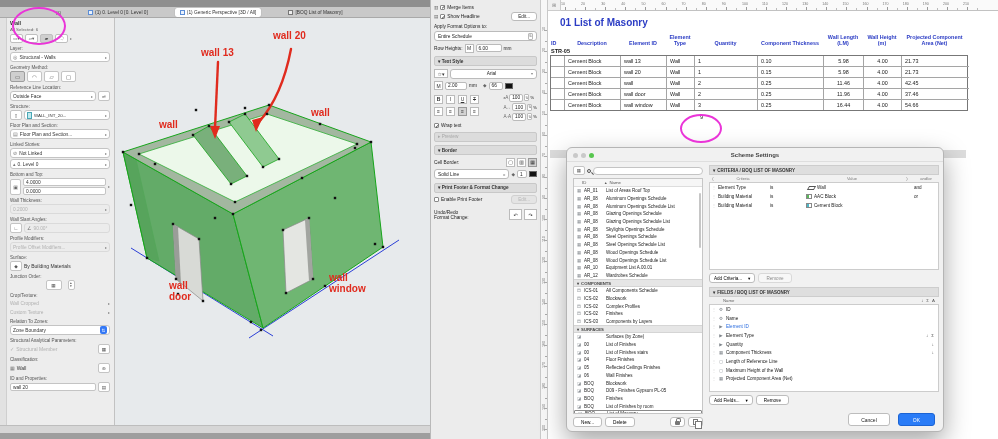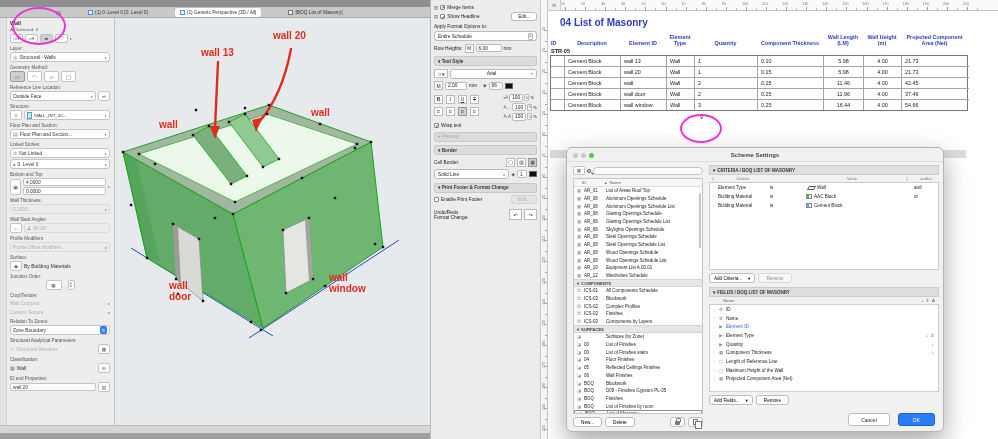--- a/index.html
+++ b/index.html
@@ -664,21 +664,21 @@
       <span class="hr-tick minor" style="left: 388.8px;"></span>
       <span class="hr-num" style="left: 394.9px;">200</span>
       <span class="hr-tick" style="left: 398.9px;"></span>
       <span class="hr-tick minor" style="left: 408.9px;"></span>
       <span class="hr-num" style="left: 415px;">210</span>
       <span class="hr-tick" style="left: 419px;"></span>
       <span class="hr-tick minor" style="left: 429px;"></span>
     </div>
   <div class="hr-corner">⊞</div>
 
-  <div class="sched-title">04 List of Masonry</div>
+  <div class="sched-title">01 List of Masonry</div>
   <div class="sched-table">
     <div class="st-head" id="st-head" style="grid-template-columns: 14px 56px 46px 28px 63px 66px 40px 38px 67px;">
         <div class="st-hcell left">ID</div>
         <div class="st-hcell">Description</div>
         <div class="st-hcell">Element ID</div>
         <div class="st-hcell">Element Type</div>
         <div class="st-hcell">Quantity</div>
         <div class="st-hcell">Component Thickness</div>
         <div class="st-hcell">Wall Length (LM)</div>
         <div class="st-hcell">Wall Height (m)</div>

